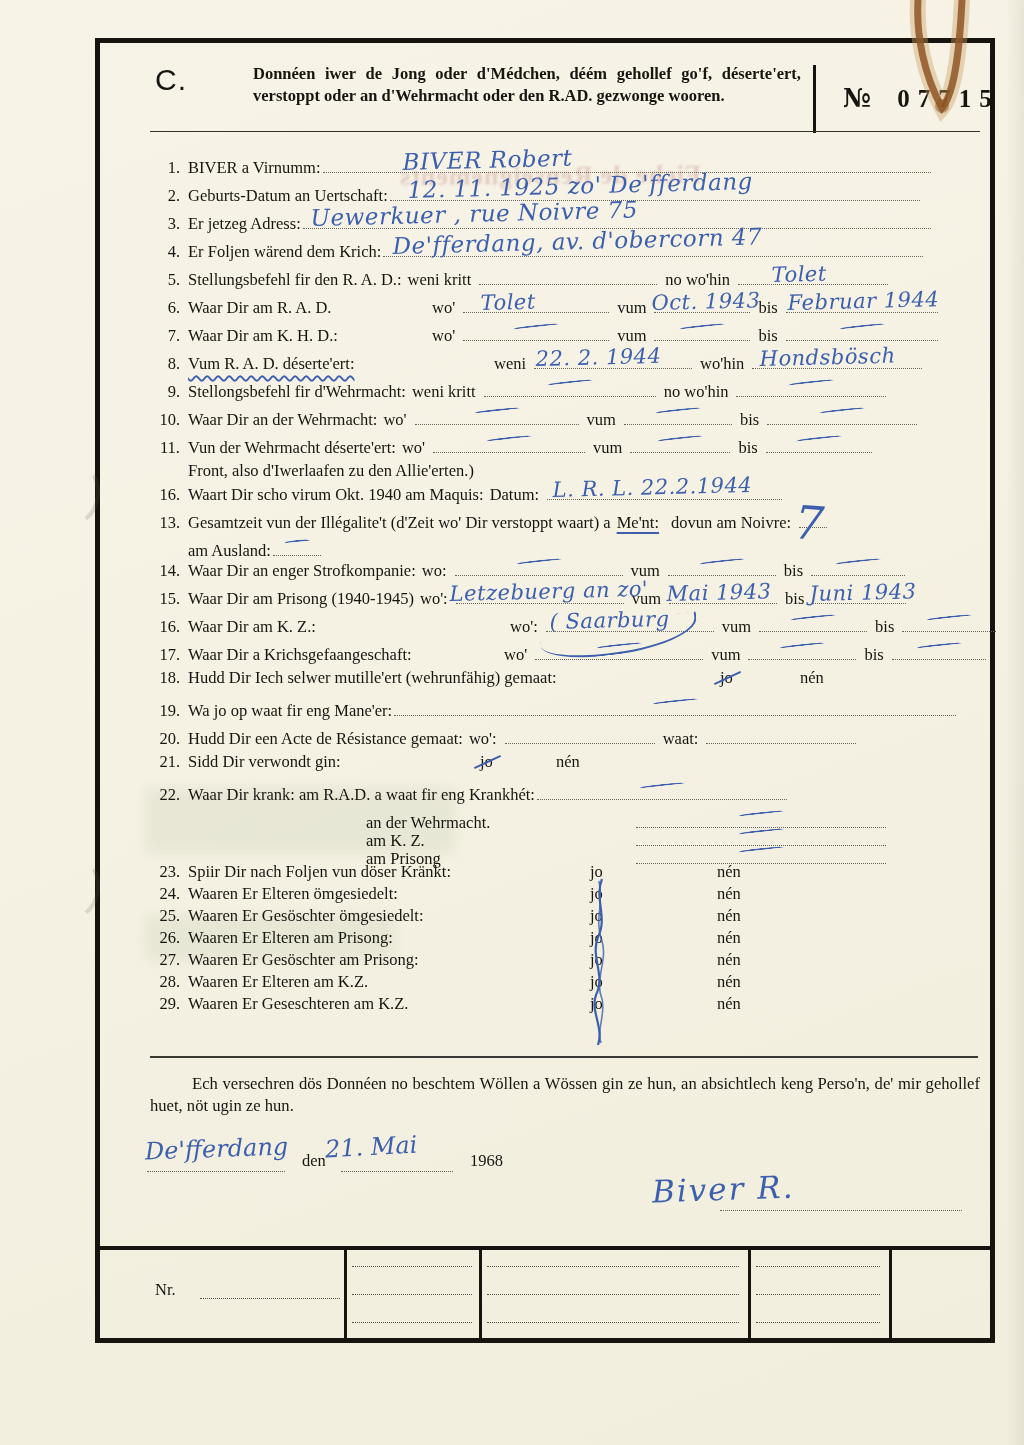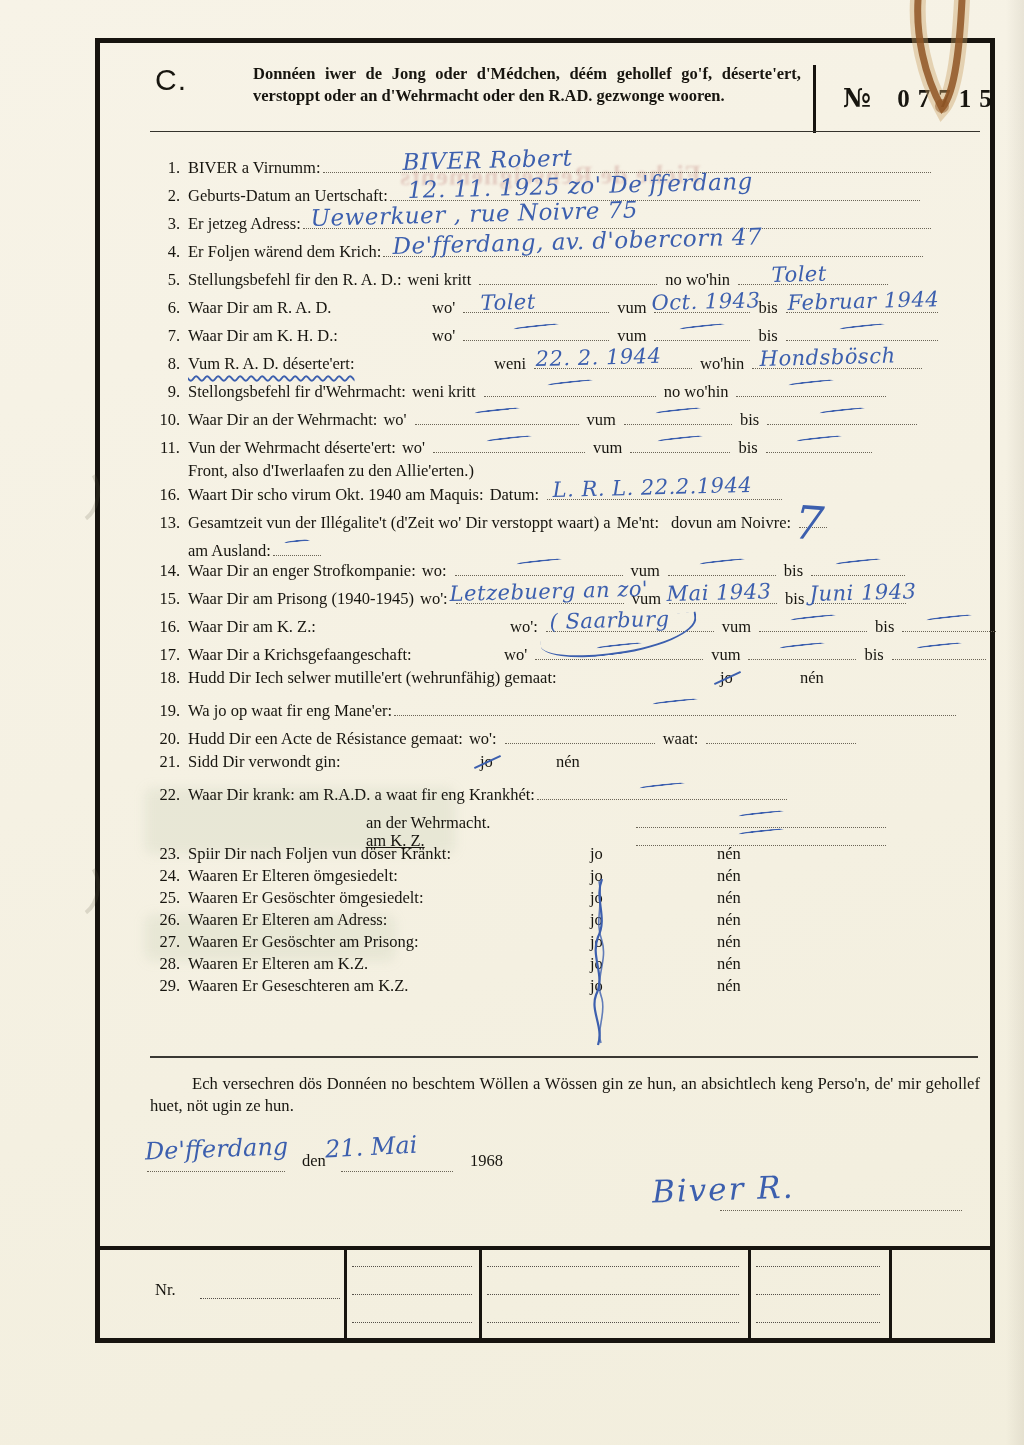--- a/index.html
+++ b/index.html
@@ -40,21 +40,21 @@
   .row{position:relative;height:28px;white-space:nowrap;font-size:16.5px;}
   .row.note{height:19px;padding-left:38px;}
   .row.sub13{height:20px;padding-left:38px;}
   .row.ksub{height:18px;padding-left:216px;}
   .row.jnv{height:22px;}
   .num{display:inline-block;width:30px;text-align:right;margin-right:8px;}
   .pre{margin:0 6px;}
   .lbl{}
   .ul-wavy{text-decoration:underline;text-decoration-style:wavy;
     text-decoration-color:#3c5fae;text-decoration-thickness:1.6px;text-underline-offset:6px;}
-  .ul-blue{text-decoration-color:#3c5fae;
+  .ul-blue{text-decoration:underline;text-decoration-color:#3c5fae;
     text-decoration-thickness:2px;text-underline-offset:4px;text-align:center;}
   .dot{display:inline-block;position:relative;height:19px;vertical-align:baseline;
     border-bottom:1.6px dotted #6b6557;margin:0 2px;}
   .hw{position:absolute;bottom:-3px;left:10px;z-index:3;white-space:nowrap;
     font-family:"DejaVu Serif",serif;font-style:italic;color:#3c5fae;
     font-size:19px;letter-spacing:.5px;transform:rotate(-1.5deg);transform-origin:left bottom;}
   .hw.lg{font-size:21px;}
   .hw.xl{font-size:23px;}
   .hw.big7{font-size:46px;bottom:-18px;left:-6px;line-height:1;transform:rotate(4deg);}
   .hw.saar::after{content:"";position:absolute;left:-10px;right:-28px;top:12px;height:32px;
@@ -143,25 +143,26 @@
       <div class="row"><span class="num">14.</span><span class="lbl">Waar Dir an enger Strofkompanie:</span><span class="pre">wo:</span><span class="dot" style="width: 168px;"><span class="dash"></span></span><span class="pre">vum</span><span class="dot" style="width: 108px;"><span class="dash"></span></span><span class="pre">bis</span><span class="dot" style="width: 94px;"><span class="dash"></span></span></div>
       <div class="row"><span class="num">15.</span><span class="lbl">Waar Dir am Prisong (1940-1945)</span><span class="pre">wo':</span><span class="dot" style="width: 168px;"><span class="hw lg" style="left: -6px;">Letzebuerg an zo'</span></span><span class="pre">vum</span><span class="dot" style="width: 108px;"><span class="hw lg" style="left: -2px;">Mai 1943</span></span><span class="pre">bis</span><span class="dot" style="width: 94px;"><span class="hw lg" style="left: -2px;">Juni  1943</span></span></div>
       <div class="row"><span class="num">16.</span><span class="lbl" style="width: 316px; display: inline-block;">Waar Dir am K. Z.:</span><span class="pre">wo':</span><span class="dot" style="width: 168px;"><span class="hw lg saar" style="left: 4px;">( Saarburg</span></span><span class="pre">vum</span><span class="dot" style="width: 108px;"><span class="dash"></span></span><span class="pre">bis</span><span class="dot" style="width: 94px;"><span class="dash"></span></span></div>
       <div class="row"><span class="num">17.</span><span class="lbl" style="width: 310px; display: inline-block;">Waar Dir a Krichsgefaangeschaft:</span><span class="pre">wo'</span><span class="dot" style="width: 168px;"><span class="dash"></span></span><span class="pre">vum</span><span class="dot" style="width: 108px;"><span class="dash"></span></span><span class="pre">bis</span><span class="dot" style="width: 94px;"><span class="dash"></span></span></div>
       <div class="row jn18 strike"><span class="num">18.</span><span class="lbl">Hudd Dir Iech selwer mutille'ert (wehrunfähig) gemaat:</span><span class="jo">jo</span><span class="nen">nén</span></div>
       <div class="row"><span class="num">19.</span><span class="lbl">Wa jo op waat fir eng Mane'er:</span><span class="dot" style="width: 562px;"><span class="dash"></span></span></div>
       <div class="row"><span class="num">20.</span><span class="lbl">Hudd Dir een Acte de Résistance gemaat:</span><span class="pre">wo':</span><span class="dot" style="width: 150px;"></span><span class="pre">waat:</span><span class="dot" style="width: 150px;"></span></div>
       <div class="row jn21 strike"><span class="num">21.</span><span class="lbl">Sidd Dir verwondt gin:</span><span class="jo">jo</span><span class="nen">nén</span></div>
       <div class="row"><span class="num">22.</span><span class="lbl">Waar Dir krank: am R.A.D. a waat fir eng Krankhét:</span><span class="dot" style="width: 250px;"><span class="dash"></span></span></div>
       <div class="row ksub"><span class="lbl" style="width: 268px; display: inline-block;">an der Wehrmacht.</span><span class="dot" style="width: 250px;"><span class="dash"></span></span></div>
-      <div class="row ksub"><span class="lbl" style="width: 268px; display: inline-block; text-decoration: underline;">am K. Z.</span><span class="dot" style="width: 250px;"><span class="dash"></span></span></div>
+      <div class="row ksub"><span class="lbl" style="width: 268px; display: inline-block;">am K. Z.</span><span class="dot" style="width: 250px;"><span class="dash"></span></span></div>
+      <div class="row ksub"><span class="lbl" style="width: 268px; display: inline-block;">am Prisong</span><span class="dot" style="width: 250px;"><span class="dash"></span></span></div>
       <div class="row jnv"><span class="num">23.</span><span class="lbl">Spiir Dir nach Foljen vun döser Kränkt:</span><span class="jo">jo</span><span class="nen">nén</span></div>
       <div class="row jnv"><span class="num">24.</span><span class="lbl">Waaren Er Elteren ömgesiedelt:</span><span class="jo">jo</span><span class="nen">nén</span></div>
       <div class="row jnv"><span class="num">25.</span><span class="lbl">Waaren Er Gesöschter ömgesiedelt:</span><span class="jo">jo</span><span class="nen">nén</span></div>
-      <div class="row jnv"><span class="num">26.</span><span class="lbl">Waaren Er Elteren am Adress:</span><span class="jo">jo</span><span class="nen">nén</span></div>
+      <div class="row jnv"><span class="num">26.</span><span class="lbl">Waaren Er Elteren am Prisong:</span><span class="jo">jo</span><span class="nen">nén</span></div>
       <div class="row jnv"><span class="num">27.</span><span class="lbl">Waaren Er Gesöschter am Prisong:</span><span class="jo">jo</span><span class="nen">nén</span></div>
       <div class="row jnv"><span class="num">28.</span><span class="lbl">Waaren Er Elteren am K.Z.</span><span class="jo">jo</span><span class="nen">nén</span></div>
       <div class="row jnv"><span class="num">29.</span><span class="lbl">Waaren Er Geseschteren am K.Z.</span><span class="jo">jo</span><span class="nen">nén</span></div>
     </div>
 
   <div class="sep"></div>
 
   <div class="decl">Ech versechren dös Donnéen no beschtem Wöllen a Wössen gin ze hun, an absichtlech keng Perso'n, de' mir gehollef huet, nöt ugin ze hun.</div>
 
   <div class="dateline">

